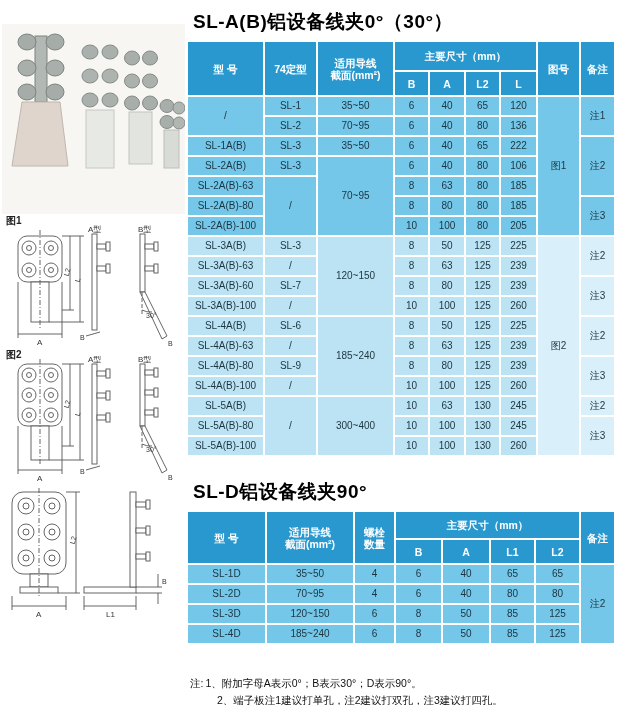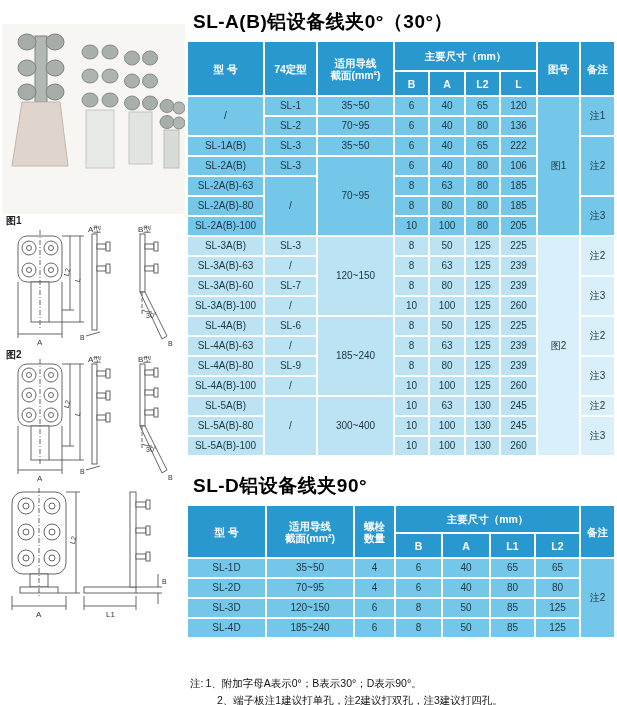--- a/index.html
+++ b/index.html
@@ -12,21 +12,21 @@
   .fig-label { position:absolute; font-size:10px; color:#222; font-weight:bold; }
   .photo-svg { position:absolute; left:2px; top:24px; }
   .fig1-svg  { position:absolute; left:0px; top:224px; }
   .fig2-svg  { position:absolute; left:0px; top:356px; }
   .fig3-svg  { position:absolute; left:0px; top:486px; }
   svg text { font-family:"Liberation Sans", sans-serif; fill:#333; }
 
   
   .right-col { position:absolute; left:186px; top:0; width:431px; }
   .tbl-title { font-size:19px; font-weight:bold; color:#000; margin:9px 0 5px 7px; letter-spacing:0.5px; }
-  .tbl-title.second { margin-top:16px; }
+  .tbl-title.second { margin-top:22px; }
 
   table { border-collapse:collapse; table-layout:fixed; width:428px; margin-left:0; }
   th, td { border:2px solid #ffffff; text-align:center; vertical-align:middle; padding:0; overflow:hidden; }
   thead th { background:#2898cf; color:#ffffff; font-size:10.5px; font-weight:bold; line-height:12px; }
   #table1 thead tr.h1 th { height:30px; }
   #table1 thead tr.h2 th { height:25px; }
   #table2 thead tr.h1 th { height:28px; }
   #table2 thead tr.h2 th { height:25px; }
   tbody td { font-size:10px; color:#1c3440; height:20px; line-height:16px; }
   tr.b1 td { background:#74c7e8; }

